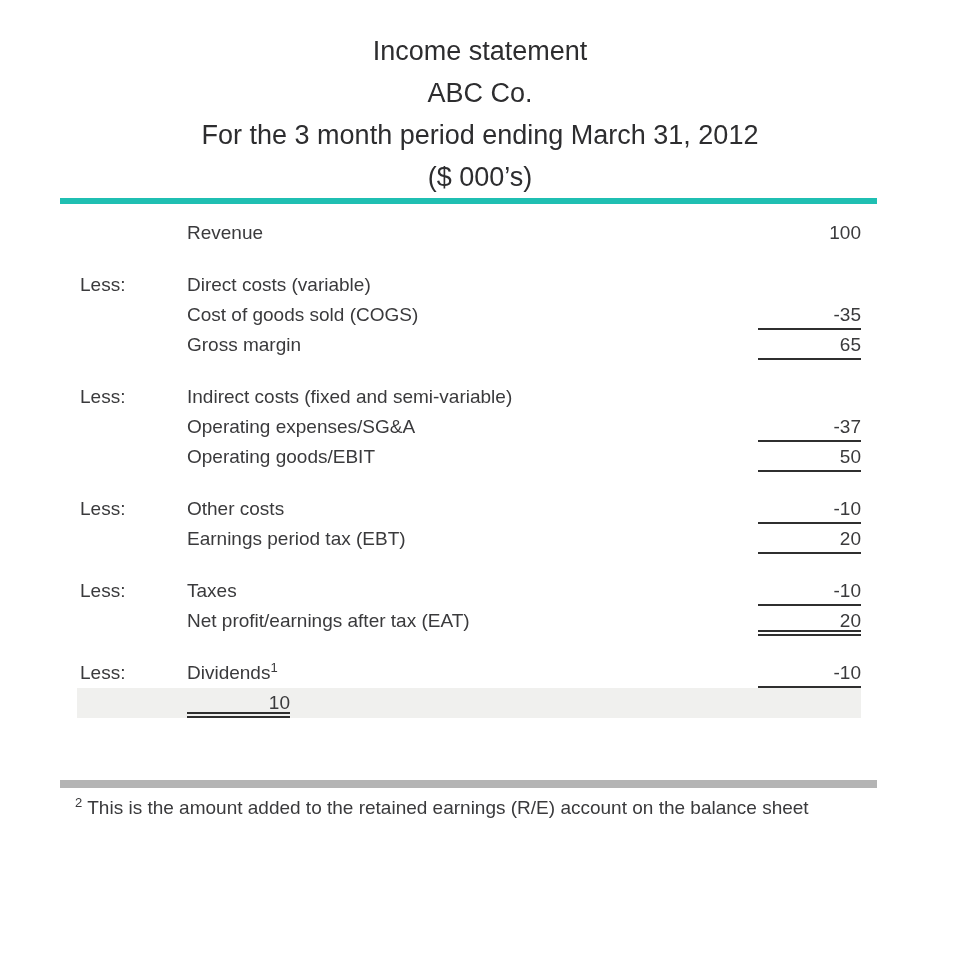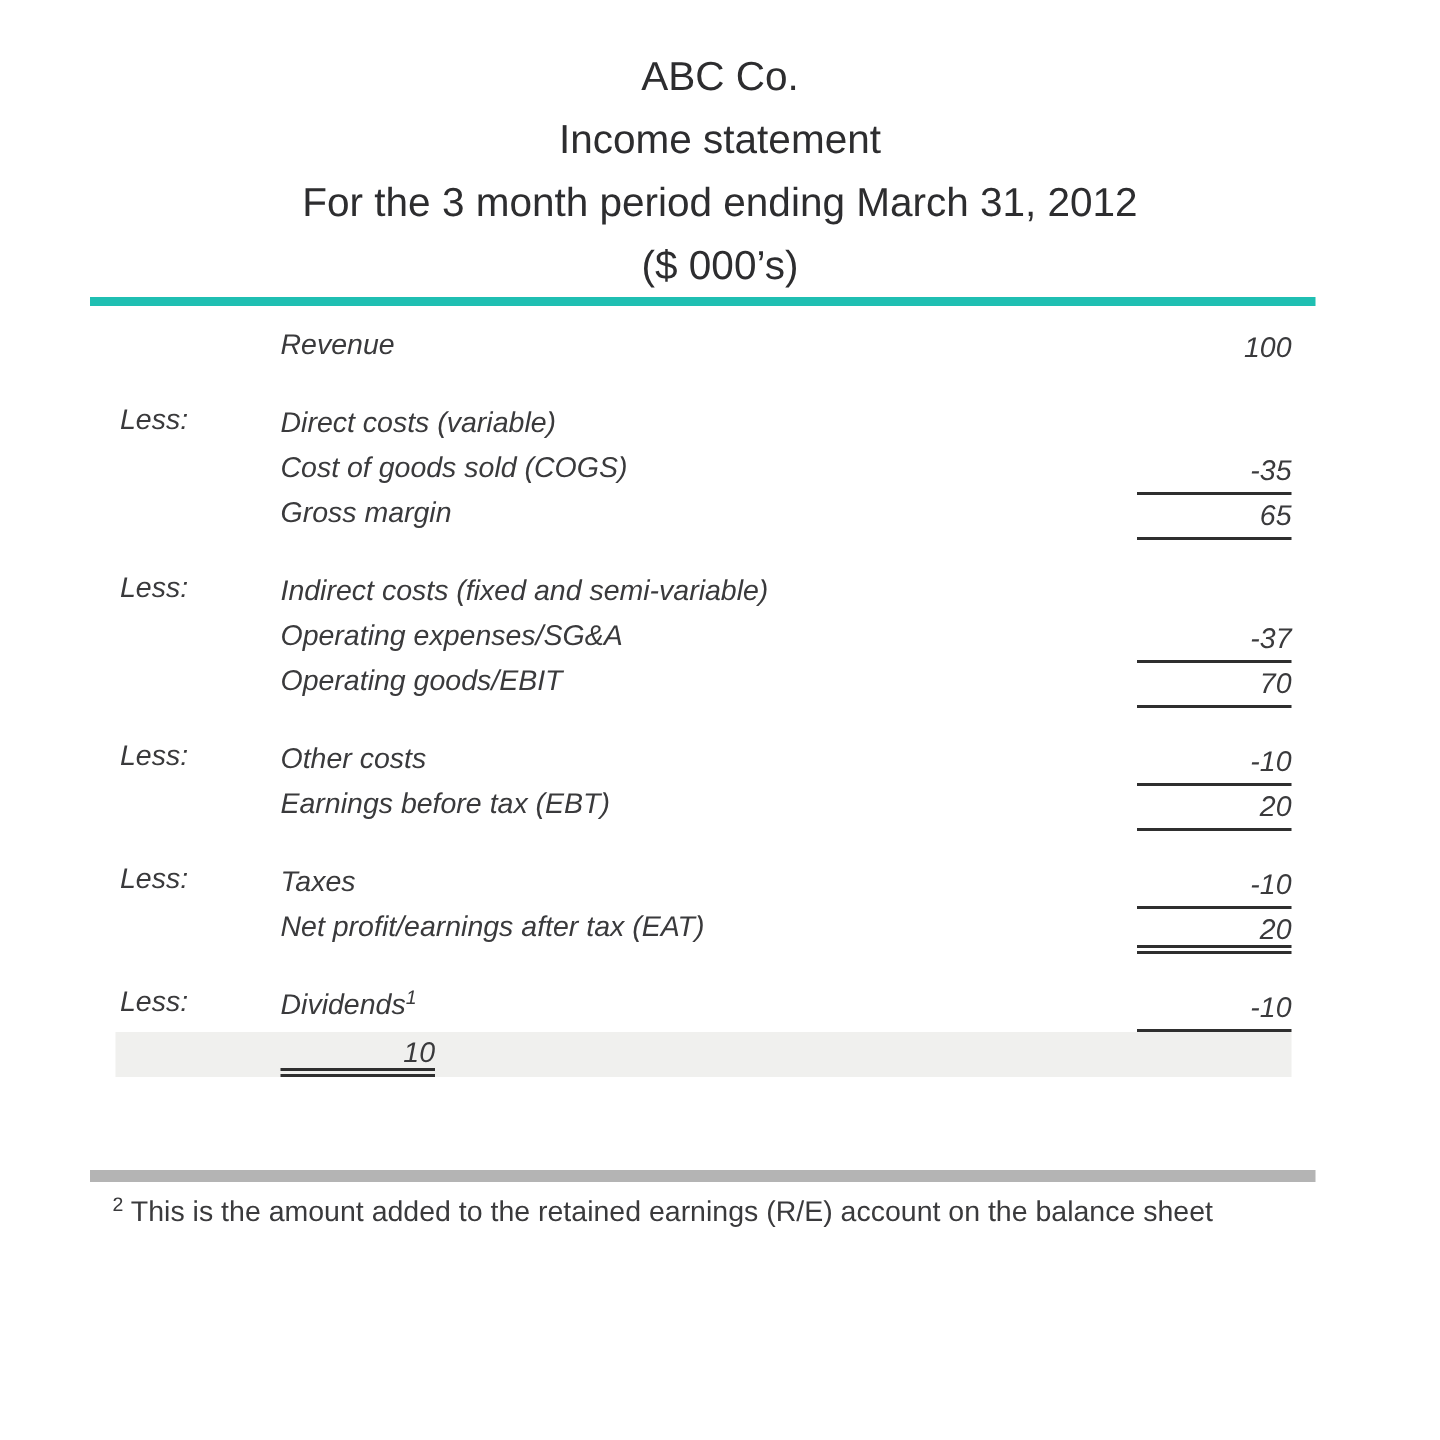--- a/index.html
+++ b/index.html
@@ -16,24 +16,23 @@
     font-family:"Liberation Sans", sans-serif;color:var(--text);
   }
   .header{
     padding-top:30px;text-align:center;font-size:27px;line-height:42px;color:#2d2d2f;
   }
   .accent-rule{
     margin-left:60px;width:817px;height:6px;background:var(--accent-teal);
   }
   .statement-rows{padding-top:14px;}
   .row{
-    display:flex;
+    display:flex;align-items:center;
     margin-left:77px;width:784px;height:30px;
     font-size:19px;
-    font-style:italic;
   }
   .row.gap{margin-top:22px;}
   .row.highlight{background:var(--highlight-row);}
   .prefix{width:110px;padding-left:3px;flex:0 0 auto;}
   .label{flex:1 1 auto;white-space:nowrap;}
   sup.sup{font-size:13px;line-height:1;}
   sup.sup.spaced{margin-left:5px;}
   .value{
     flex:0 0 auto;width:103px;height:30px;line-height:29px;
     text-align:right;white-space:nowrap;
@@ -44,22 +43,22 @@
     margin-top:62px;margin-left:60px;width:817px;height:8px;background:var(--divider-gray);
   }
   .footnotes{margin-left:75px;font-size:19px;line-height:30px;}
   .footnote sup{font-size:13px;}
   .fn-text{margin-left:5px;}
 </style>
 </head>
 <body>
 
 <div class="header">
+  <div>Income statement</div>
   <div>ABC Co.</div>
-  <div>Income statement</div>
   <div>For the 3 month period ending March 31, 2012</div>
   <div>($ 000’s)</div>
 </div>
 
 <div class="accent-rule"></div>
 
 <div class="statement-rows">
     <div class="row">
     <span class="prefix"></span>
     <span class="label"><span class="label-text">Revenue</span><sup class="sup"></sup></span>
@@ -86,30 +85,30 @@
     <span class="value"></span>
   </div>
     <div class="row">
     <span class="prefix"></span>
     <span class="label"><span class="label-text">Operating expenses/SG&amp;A</span><sup class="sup"></sup></span>
     <span class="value u-single">-37</span>
   </div>
     <div class="row">
     <span class="prefix"></span>
     <span class="label"><span class="label-text">Operating goods/EBIT</span><sup class="sup"></sup></span>
-    <span class="value u-single">70</span>
+    <span class="value u-single">50</span>
   </div>
     <div class="row gap">
     <span class="prefix">Less:</span>
     <span class="label"><span class="label-text">Other costs</span><sup class="sup"></sup></span>
     <span class="value u-single">-10</span>
   </div>
     <div class="row">
     <span class="prefix"></span>
-    <span class="label"><span class="label-text">Earnings before tax (EBT)</span><sup class="sup"></sup></span>
+    <span class="label"><span class="label-text">Earnings period tax (EBT)</span><sup class="sup"></sup></span>
     <span class="value u-single">20</span>
   </div>
     <div class="row gap">
     <span class="prefix">Less:</span>
     <span class="label"><span class="label-text">Taxes</span><sup class="sup"></sup></span>
     <span class="value u-single">-10</span>
   </div>
     <div class="row">
     <span class="prefix"></span>
     <span class="label"><span class="label-text">Net profit/earnings after tax (EAT)</span><sup class="sup"></sup></span>

